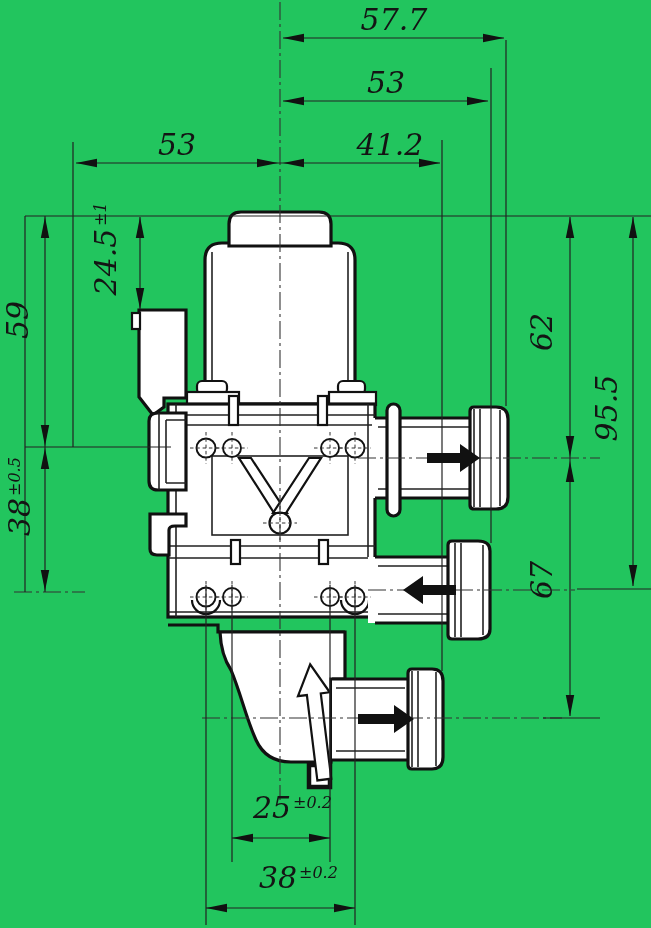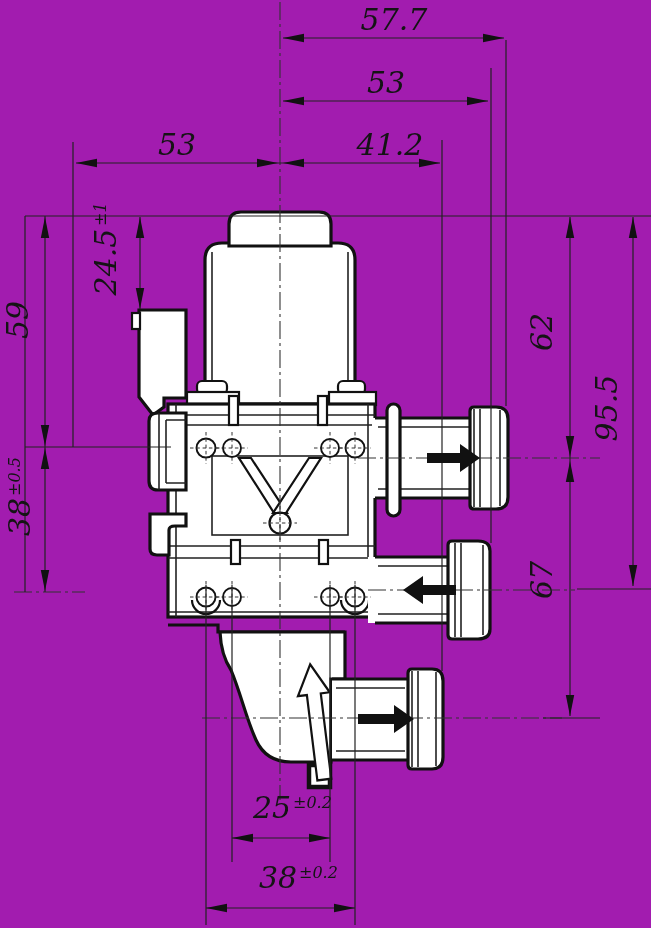--- a/index.html
+++ b/index.html
@@ -1,16 +1,16 @@
 <!DOCTYPE html>
 <html><head>
 <meta charset="utf-8">
 <style>
   html,body{margin:0;padding:0;background:#ffffff;}
-  .canvas-wrap{width:651px;height:928px;background:#a21caf;position:relative;}
+  .canvas-wrap{width:651px;height:928px;background:#22c55e;position:relative;}
   svg{display:block;}
   svg text{font-family:"DejaVu Serif", serif;font-style:italic;fill:#141414;}
   .dim{font-size:30px;}
   .sup{font-size:16px;}
   .thin{stroke:#222;stroke-width:1.2;fill:none;}
   .thin16{stroke:#222;stroke-width:1.6;fill:none;}
   .cl{stroke:#333;stroke-width:1.1;fill:none;stroke-dasharray:18 4 3 4;}
   .tick{stroke:#333;stroke-width:1;fill:none;stroke-dasharray:3.5 2.8;}
   .thick{stroke:#111;stroke-width:3.2;fill:#fff;}
   .thickn{stroke:#111;stroke-width:3.2;fill:none;}

